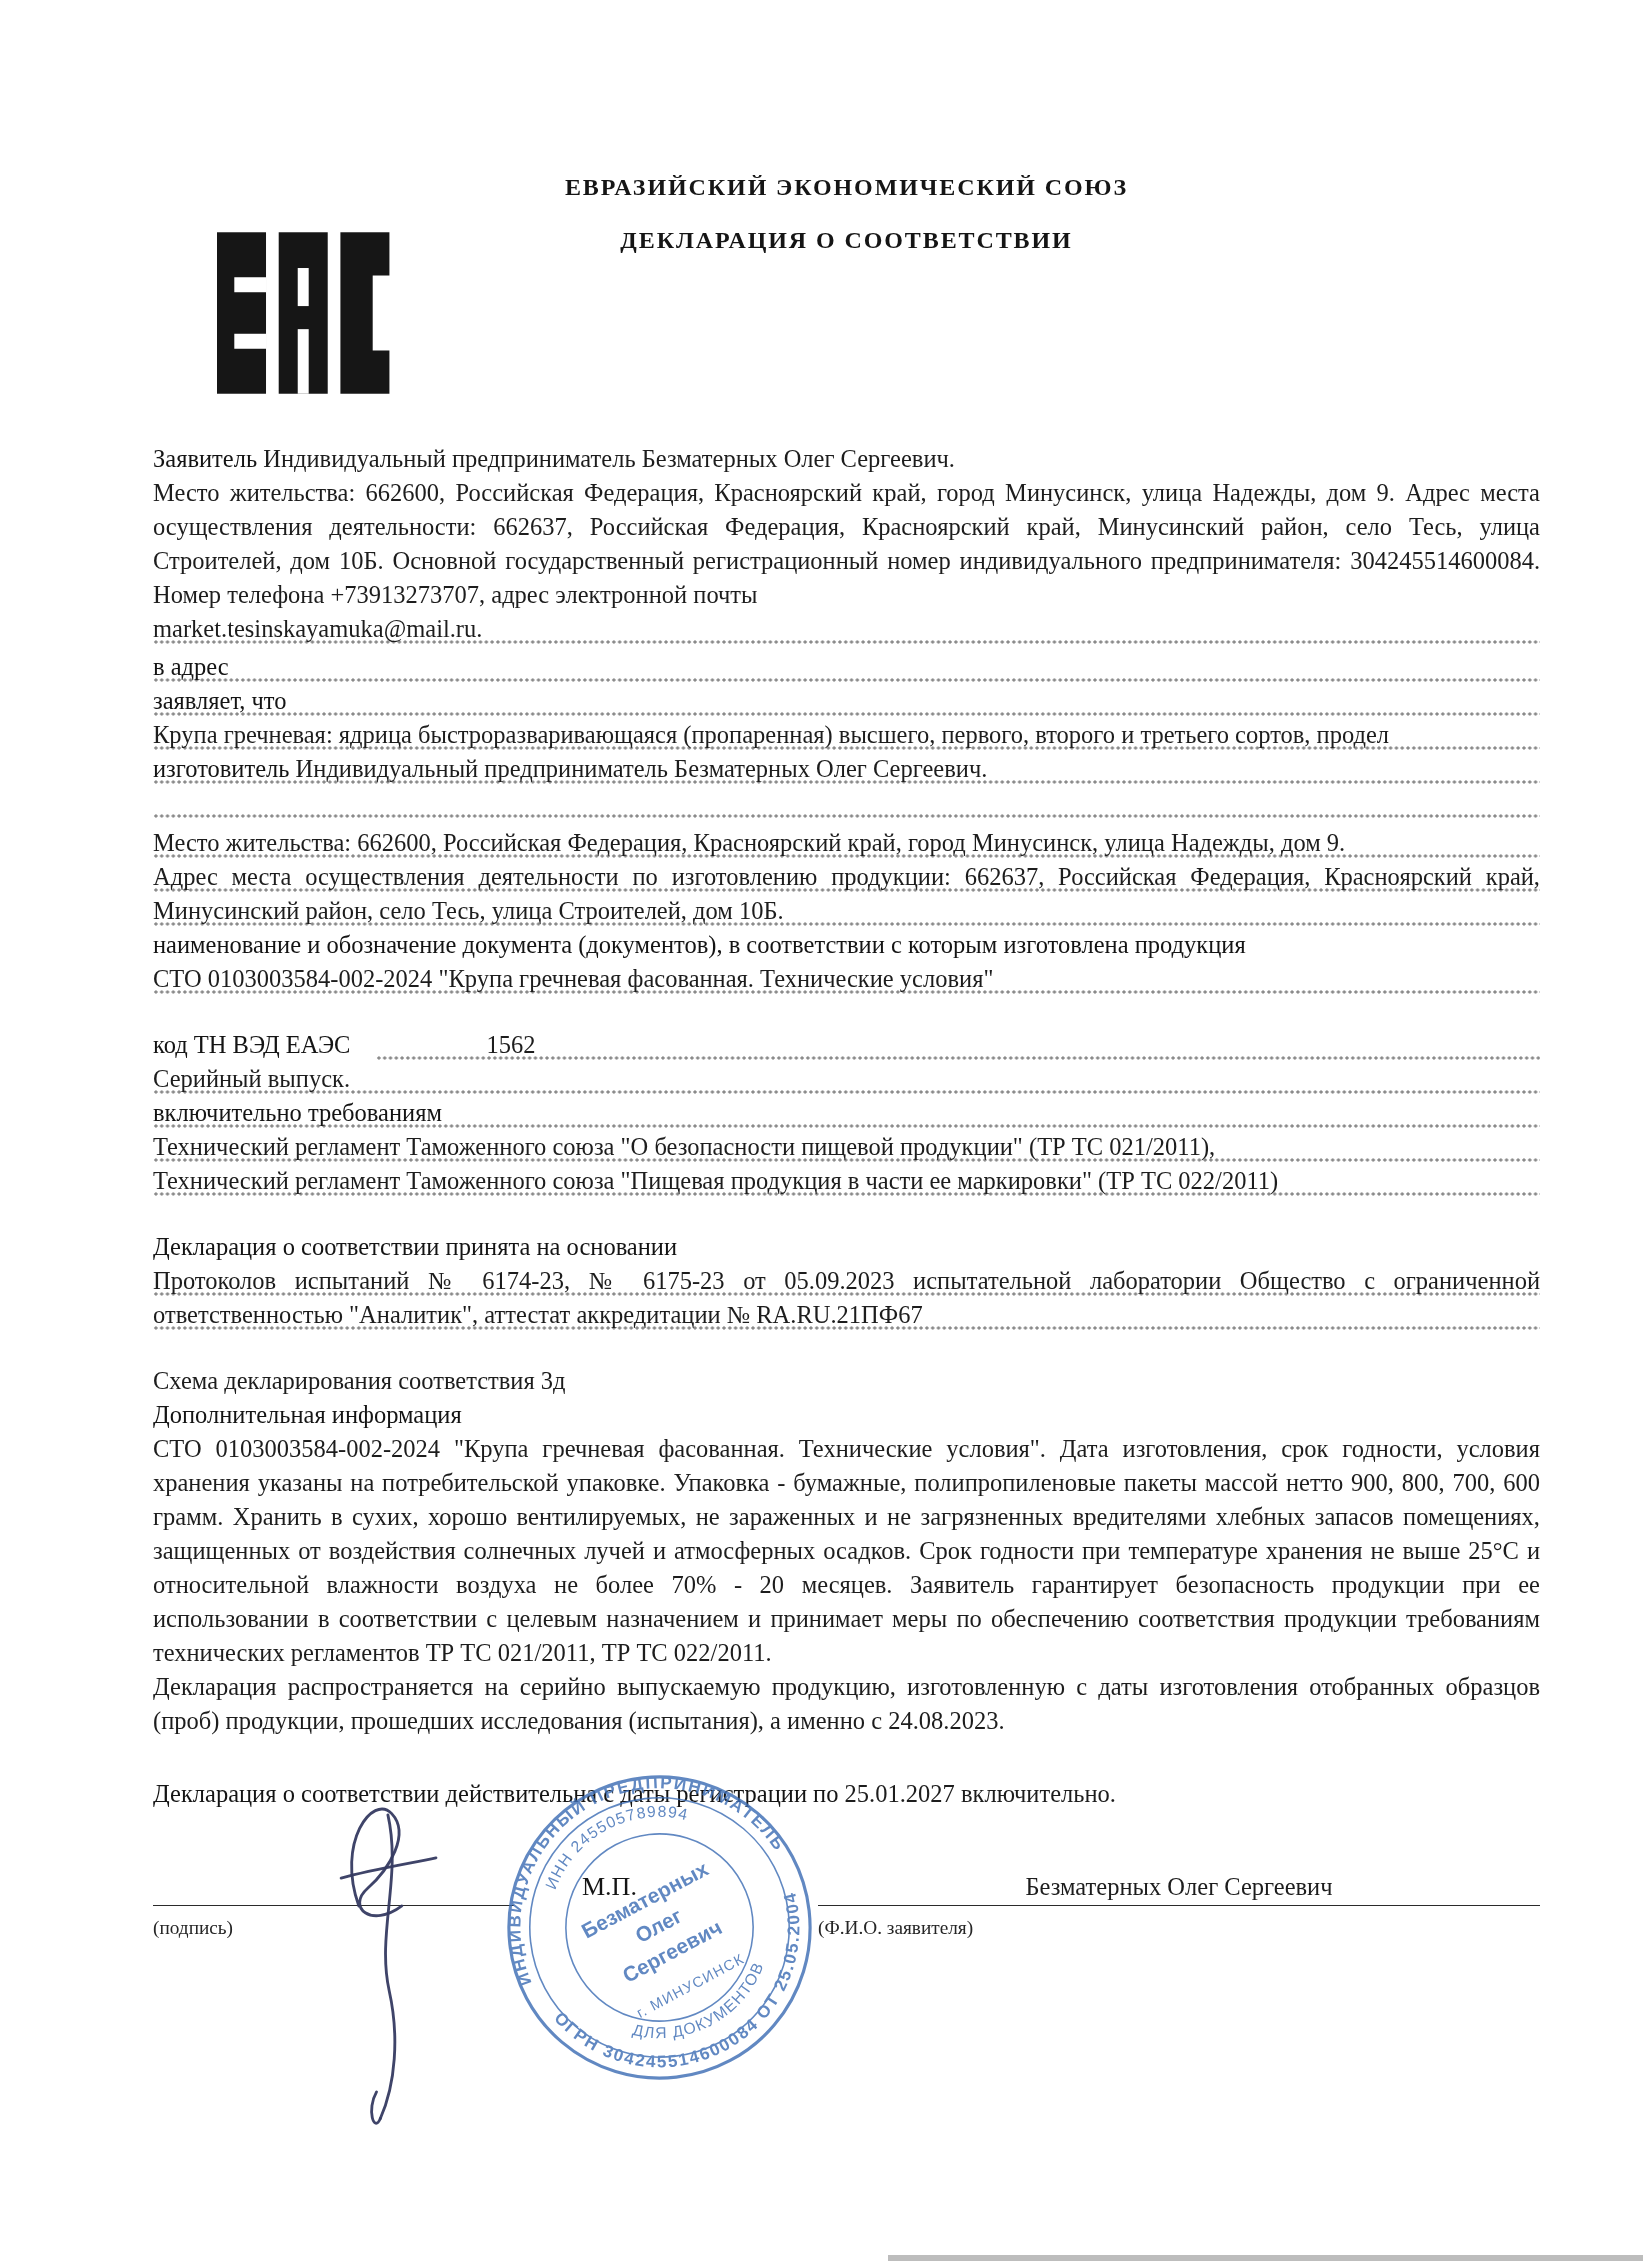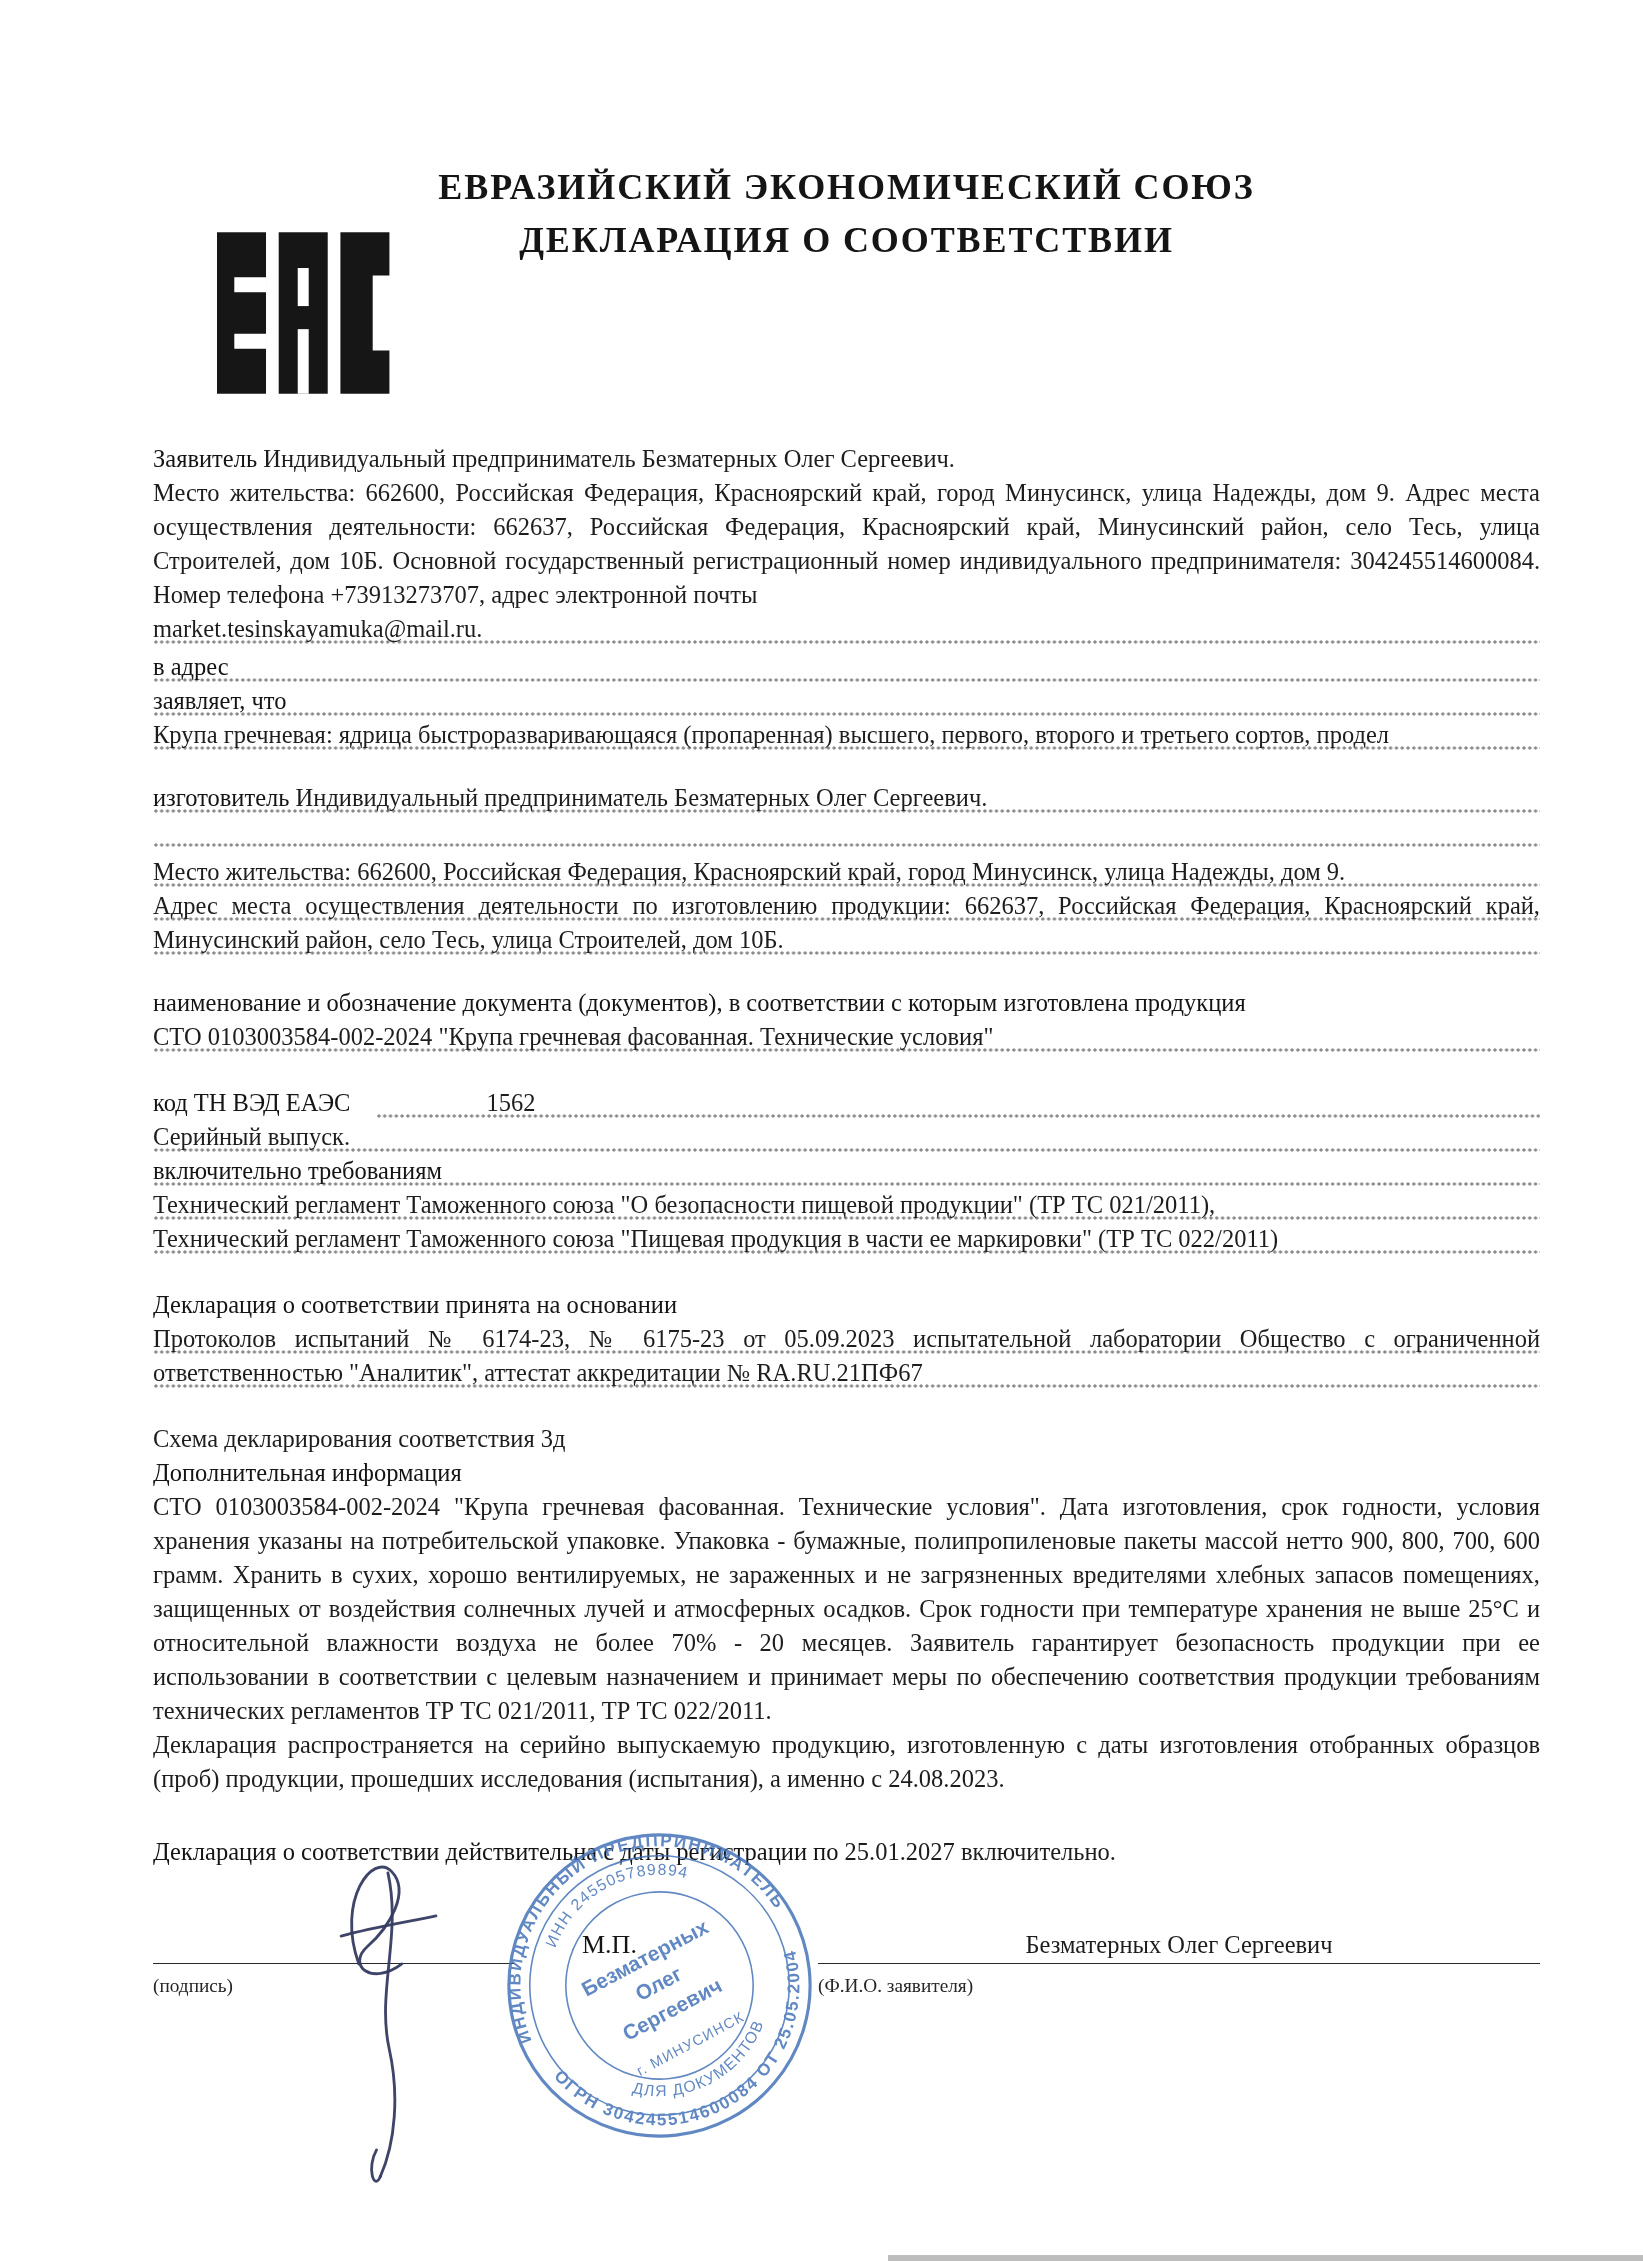--- a/index.html
+++ b/index.html
@@ -19,37 +19,37 @@
     width:1387px;
     padding-top:161px;
     font-size:24.5px;
     line-height:34px;
   }
   .doc-header{position:relative;height:281px;}
   .eac-logo{position:absolute;left:64px;top:71px;width:173px;height:162px;}
   .doc-titles{
     text-align:center;
     font-weight:700;
-    font-size:36px;
+    font-size:24px;
     letter-spacing:1.9px;
     line-height:53px;
     color:#151515;
   }
   .line{min-height:34px;}
   .para{margin:0;text-align:justify;}
   .b{font-weight:400;color:#141414;}
   
   .dots{
     background-image:radial-gradient(circle at 2.9px 30px,#8a8a8a 1.4px,rgba(0,0,0,0) 1.8px);
     background-size:5.8px 34px;
     background-repeat:repeat;
   }
   .mt6{margin-top:3.9px;}
   .mt10{margin-top:6.4px;}
-  .mt45{margin-top:29px;}
+  .mt45{}
   .mt50{margin-top:32px;}
   .mt60{margin-top:39px;}
   .mt90{margin-top:58px;}
   .tnved-row{display:flex;}
   .tnved-value{flex:1;margin-left:26px;padding-left:110px;height:34px;}
   
   .sig-row{display:flex;position:relative;}
   .sig-col{position:relative;}
   .sig-left{width:361px;}
   .sig-mid{width:291px;}

